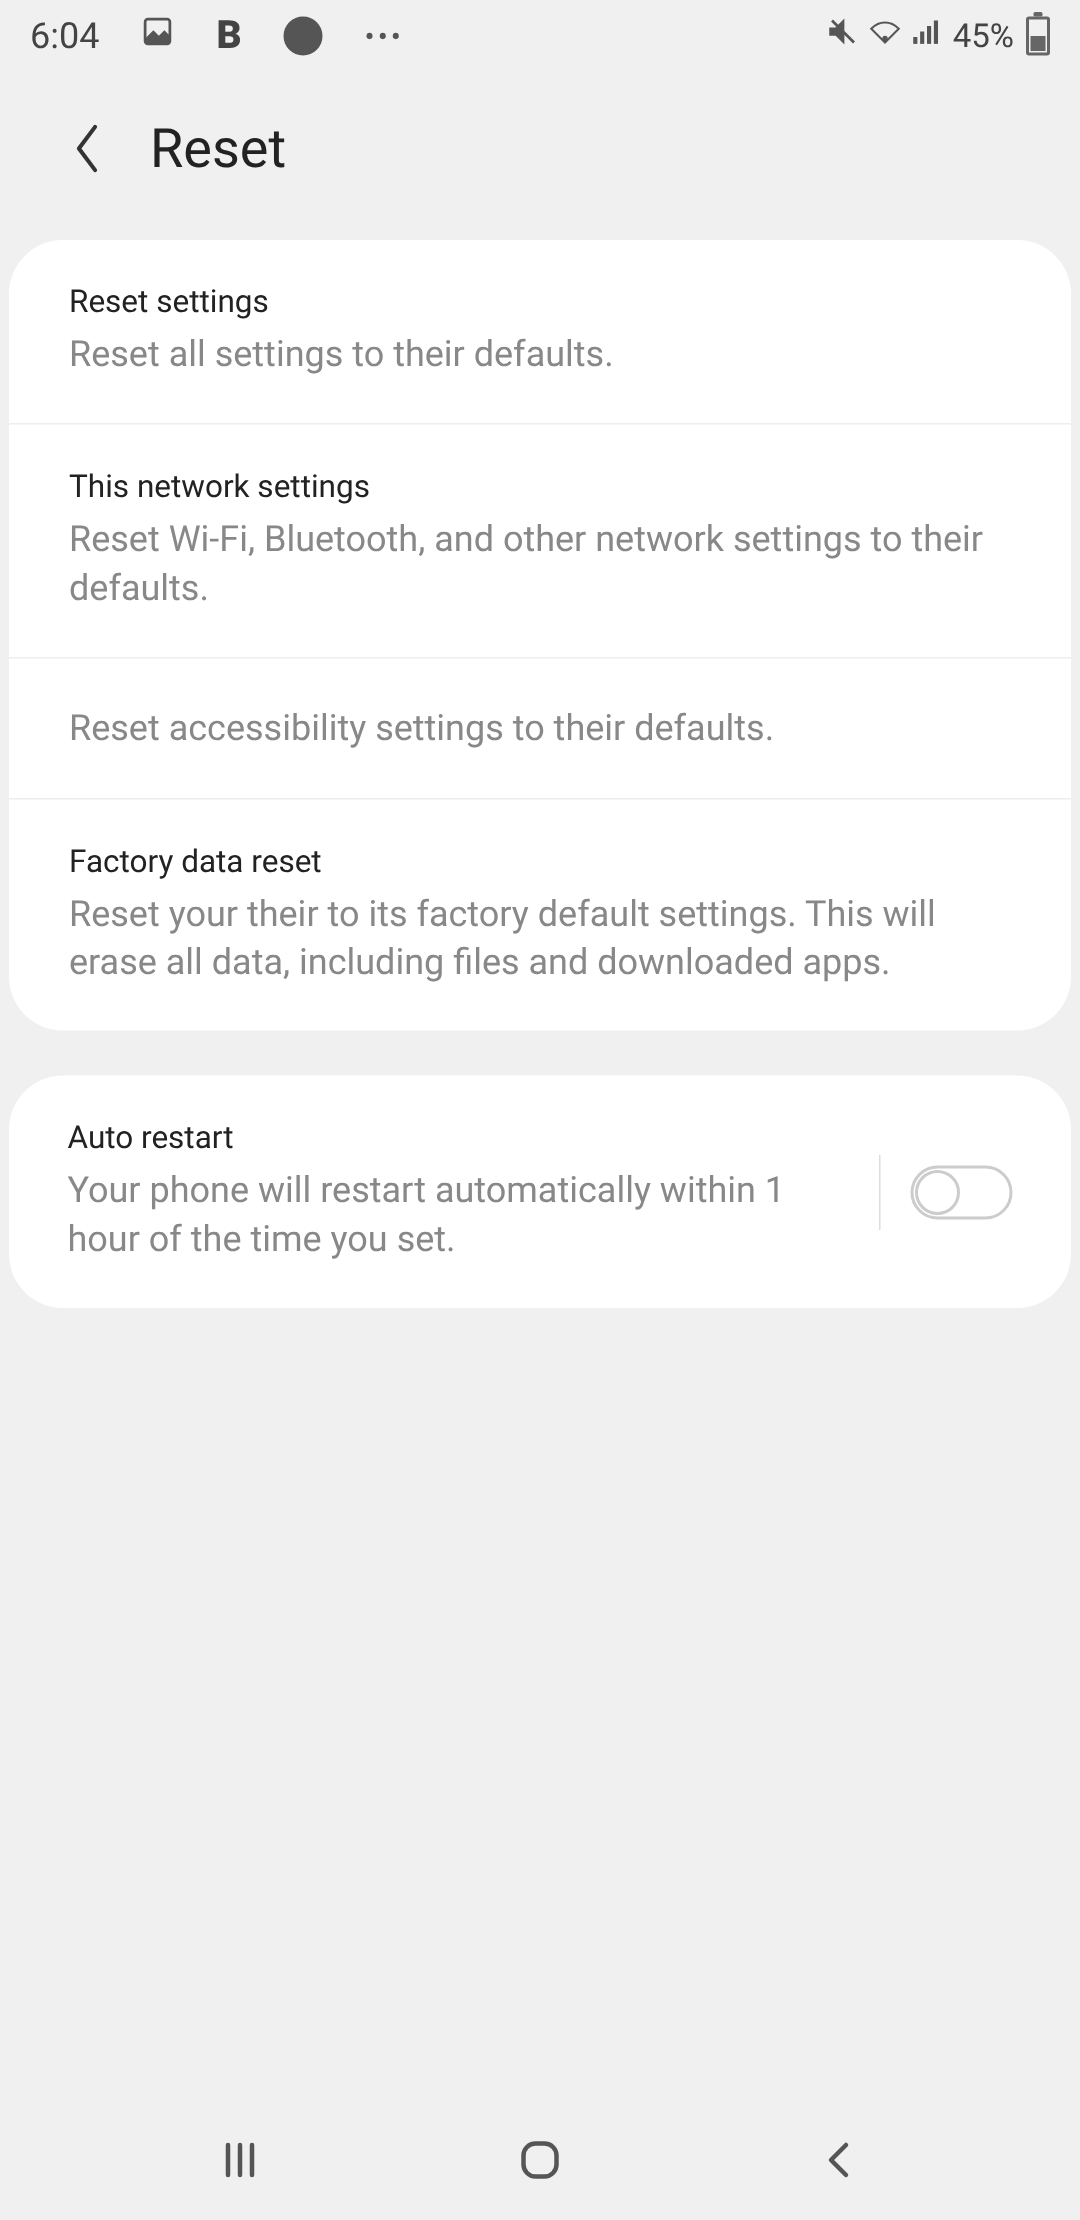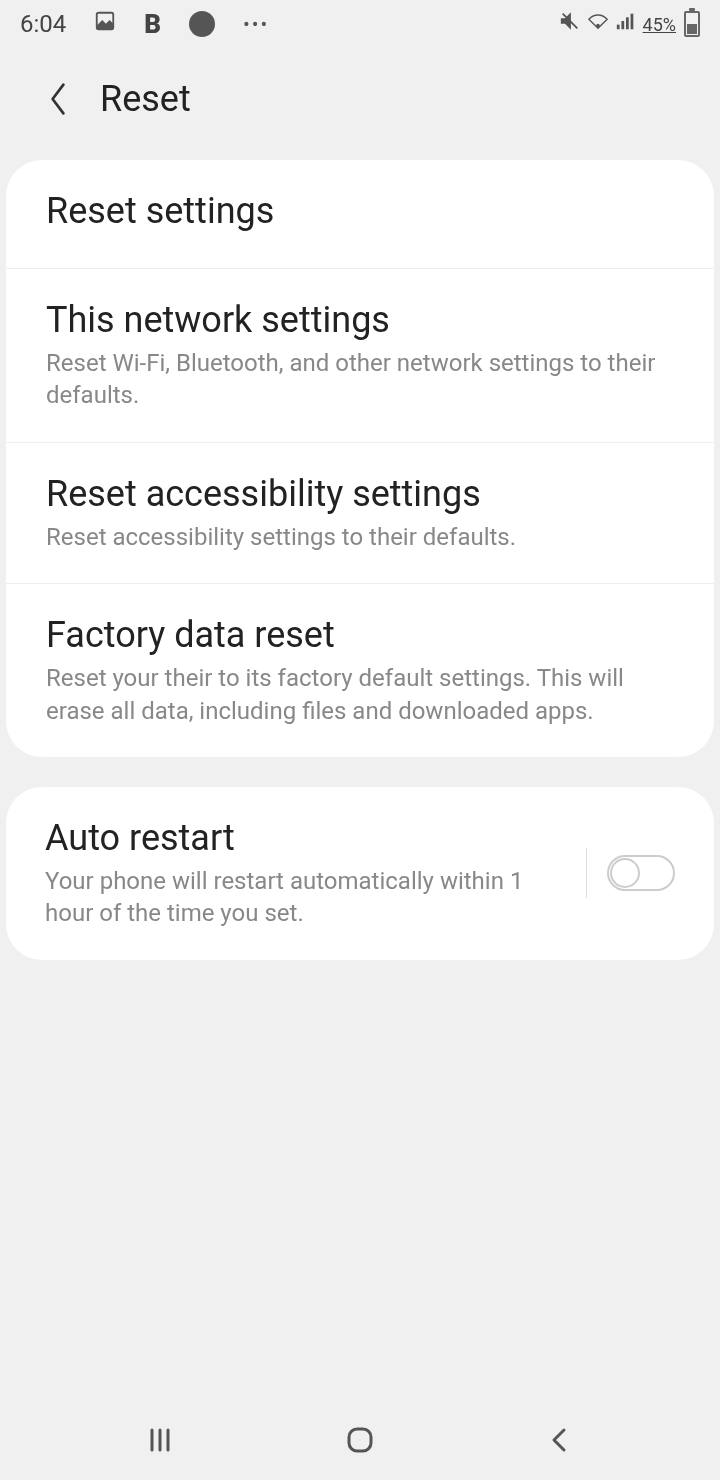--- a/index.html
+++ b/index.html
@@ -56,23 +56,22 @@
       color: #555;
       font-size: 20px;
       letter-spacing: 2px;
     }
     .status-right svg {
       width: 22px;
       height: 22px;
       fill: #555;
     }
     .battery-text {
-      font-size: 18px;
+      font-size: 22px;
       color: #444;
-      text-decoration: underline;
     }
     .battery-icon {
       width: 16px;
       height: 26px;
       border: 2px solid #666;
       border-radius: 2px;
       position: relative;
       margin-left: 2px;
     }
     .battery-icon::before {
@@ -119,21 +118,21 @@
       overflow: hidden;
     }
     .list-item {
       padding: 30px 40px;
       border-bottom: 1px solid #eee;
     }
     .list-item:last-child {
       border-bottom: none;
     }
     .item-title {
-      font-size: 36px;
+      font-size: 21px;
       color: #222;
       margin-bottom: 6px;
       font-weight: 400;
     }
     .item-desc {
       font-size: 24px;
       color: #888;
       line-height: 1.35;
     }
     .toggle-item {
@@ -234,27 +233,27 @@
         <path d="M18 4 L6 20 L18 36" stroke="#333" stroke-width="3" fill="none" stroke-linecap="round" stroke-linejoin="round"></path>
       </svg>
   </div>
   <div class="header-title">Reset</div>
 </div>
 
 <div class="content">
   <div class="card">
     <div class="list-item">
       <div class="item-title">Reset settings</div>
+      <div class="item-desc">Reset all settings to their defaults.</div>
     </div>
     <div class="list-item">
       <div class="item-title">This network settings</div>
       <div class="item-desc">Reset Wi-Fi, Bluetooth, and other network settings to their defaults.</div>
     </div>
     <div class="list-item">
-      <div class="item-title">Reset accessibility settings</div>
       <div class="item-desc">Reset accessibility settings to their defaults.</div>
     </div>
     <div class="list-item">
       <div class="item-title">Factory data reset</div>
       <div class="item-desc">Reset your their to its factory default settings. This will erase all data, including files and downloaded apps.</div>
     </div>
   </div>
 
   <div class="card">
     <div class="toggle-item">

